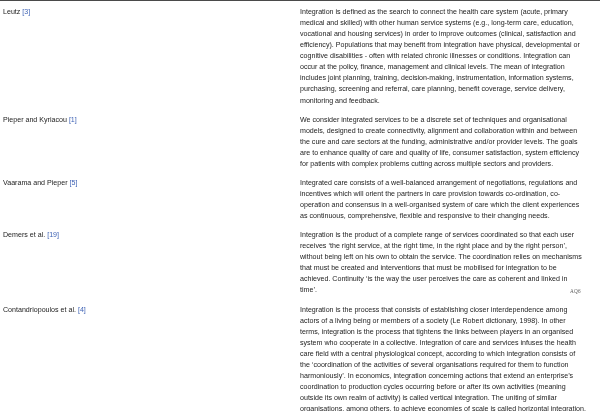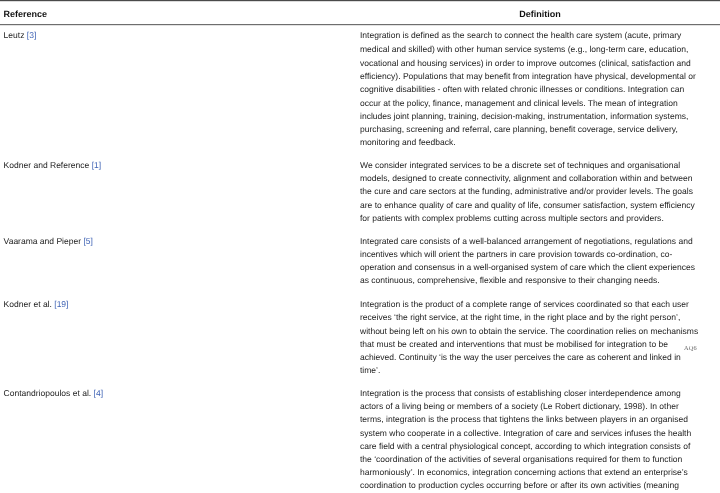--- a/index.html
+++ b/index.html
@@ -91,40 +91,36 @@
 </head>
 <body>
 
 <div class="table-wrap">
 
   <table class="def-table">
     <thead>
       <tr class="head-rule-top">
         <th colspan="2"></th>
       </tr>
-      <tr>
-        <th class="col-head ref" style="width:155px;">Reference</th>
-        <th class="col-head def">Definition</th>
-      </tr>
     </thead>
     <tbody id="table-body">
         <tr>
           <td class="ref-cell"><span>Leutz</span> <span class="cite">[3]</span></td>
           <td class="def-cell">Integration is defined as the search to connect the health care system (acute, primary medical and skilled) with other human service systems (e.g., long-term care, education, vocational and housing services) in order to improve outcomes (clinical, satisfaction and efficiency). Populations that may benefit from integration have physical, developmental or cognitive disabilities - often with related chronic illnesses or conditions. Integration can occur at the policy, finance, management and clinical levels. The mean of integration includes joint planning, training, decision-making, instrumentation, information systems, purchasing, screening and referral, care planning, benefit coverage, service delivery, monitoring and feedback.</td>
         </tr>
         <tr>
-          <td class="ref-cell"><span>Kodner and Reference</span> <span class="cite">[1]</span></td>
+          <td class="ref-cell"><span>Pieper and Kyriacou</span> <span class="cite">[1]</span></td>
           <td class="def-cell">We consider integrated services to be a discrete set of techniques and organisational models, designed to create connectivity, alignment and collaboration within and between the cure and care sectors at the funding, administrative and/or provider levels. The goals are to enhance quality of care and quality of life, consumer satisfaction, system efficiency for patients with complex problems cutting across multiple sectors and providers.</td>
         </tr>
         <tr>
           <td class="ref-cell"><span>Vaarama and Pieper</span> <span class="cite">[5]</span></td>
           <td class="def-cell">Integrated care consists of a well-balanced arrangement of negotiations, regulations and incentives which will orient the partners in care provision towards co-ordination, co-operation and consensus in a well-organised system of care which the client experiences as continuous, comprehensive, flexible and responsive to their changing needs.</td>
         </tr>
         <tr>
-          <td class="ref-cell"><span>Kodner et al.</span> <span class="cite">[19]</span></td>
+          <td class="ref-cell"><span>Demers et al.</span> <span class="cite">[19]</span></td>
           <td class="def-cell">Integration is the product of a complete range of services coordinated so that each user receives ‘the right service, at the right time, in the right place and by the right person’, without being left on his own to obtain the service. The coordination relies on mechanisms that must be created and interventions that must be mobilised for integration to be achieved. Continuity ‘is the way the user perceives the care as coherent and linked in time’.</td>
         </tr>
         <tr>
           <td class="ref-cell"><span>Contandriopoulos et al.</span> <span class="cite">[4]</span></td>
           <td class="def-cell">Integration is the process that consists of establishing closer interdependence among actors of a living being or members of a society (Le Robert dictionary, 1998). In other terms, integration is the process that tightens the links between players in an organised system who cooperate in a collective. Integration of care and services infuses the health care field with a central physiological concept, according to which integration consists of the ‘coordination of the activities of several organisations required for them to function harmoniously’. In economics, integration concerning actions that extend an enterprise’s coordination to production cycles occurring before or after its own activities (meaning outside its own realm of activity) is called vertical integration. The uniting of similar organisations, among others, to achieve economies of scale is called horizontal integration.</td>
         </tr>
       </tbody>
   </table>
 
   <div class="aq-note" style="left:570px; top:288px;">AQ6</div>

